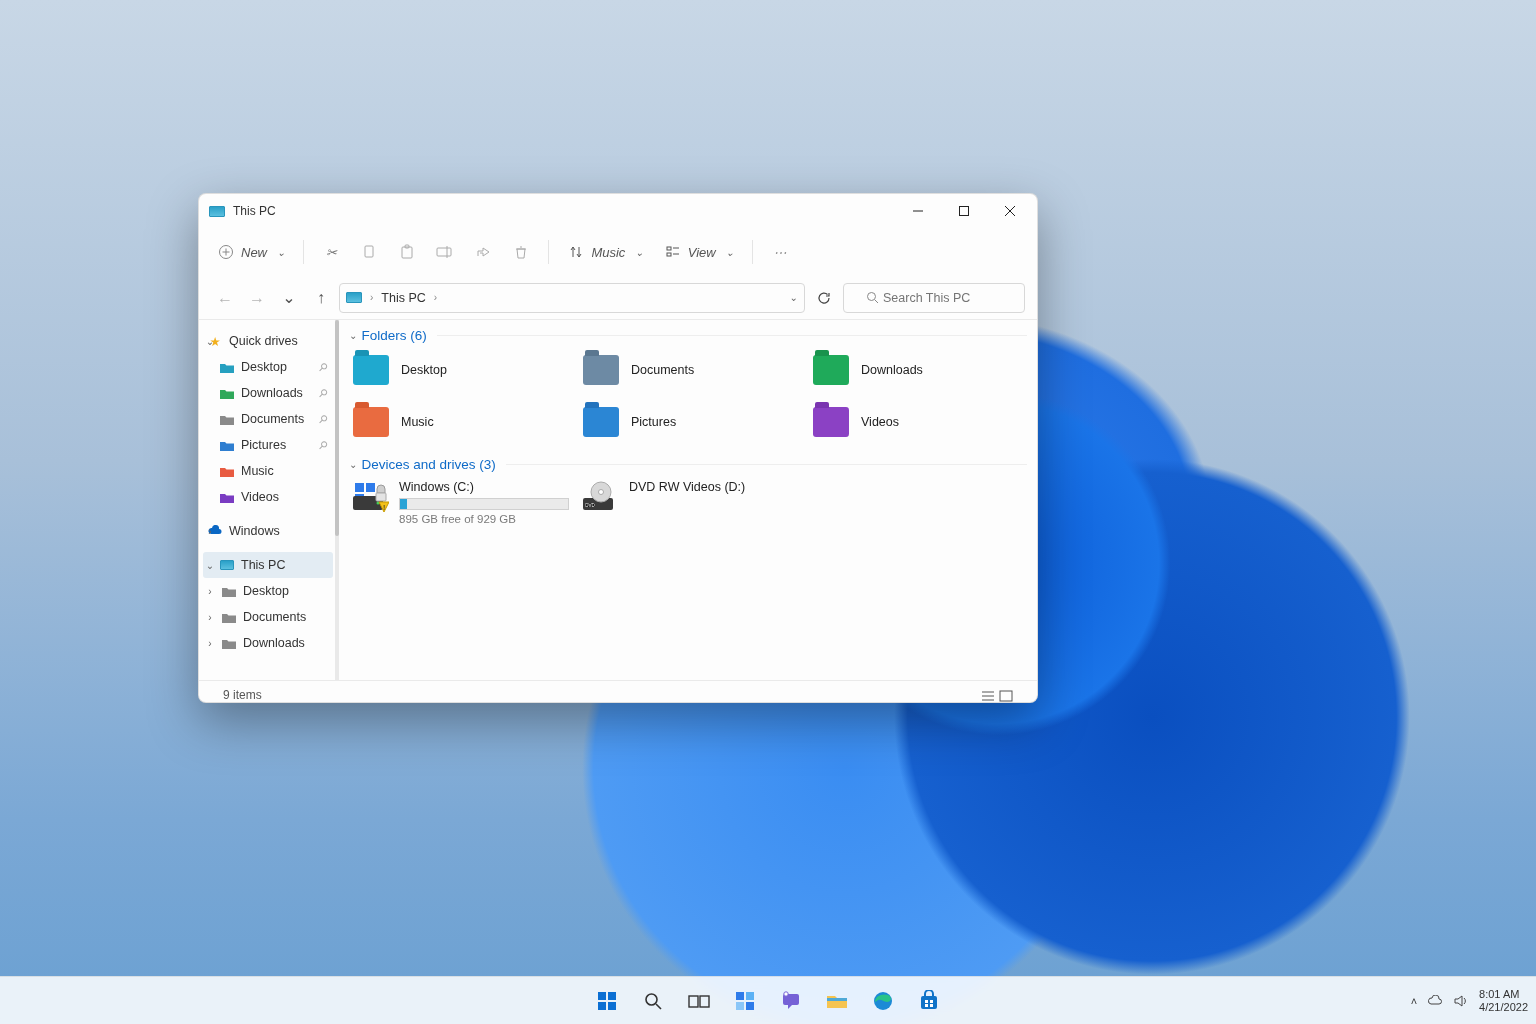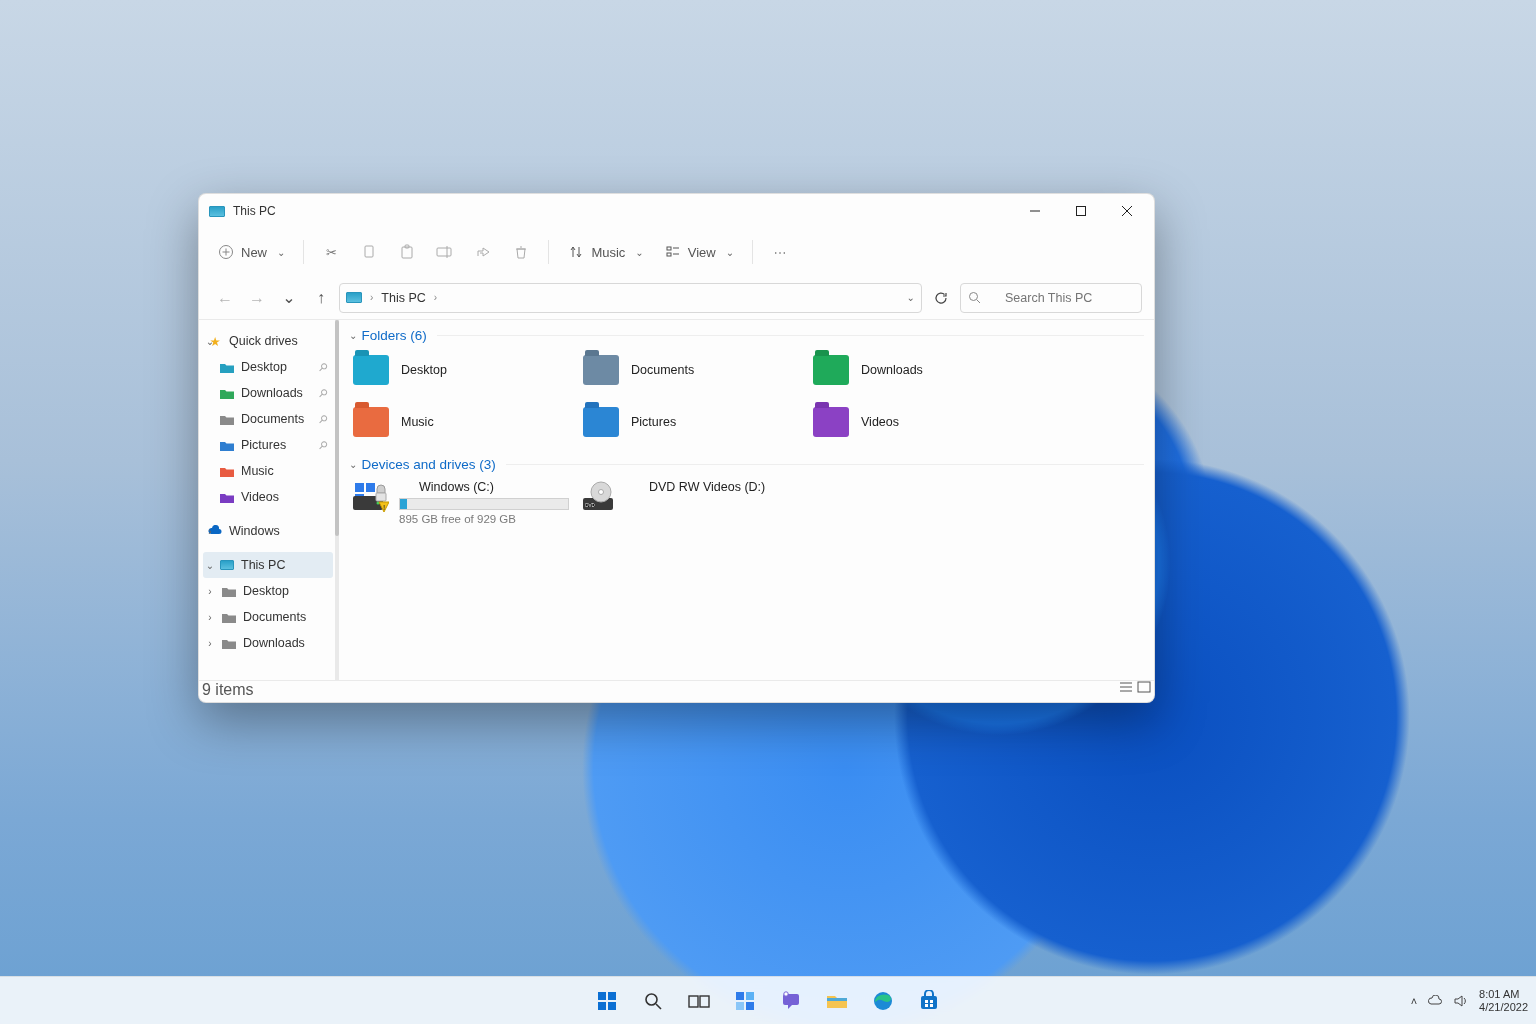--- a/index.html
+++ b/index.html
@@ -7,46 +7,46 @@
   .desktop {
     width: 1536px; height: 1024px; position: relative;
     background:
       radial-gradient(circle at 65% 55%, #0b5bd6 0%, #1a74e8 14%, transparent 15%),
       radial-gradient(circle at 75% 70%, #0a4fc0 0%, #1660cf 18%, transparent 19%),
       radial-gradient(circle at 55% 75%, #3a8df2 0%, #4e9bf4 22%, transparent 23%),
       radial-gradient(ellipse 680px 520px at 62% 50%, #2e7bea 0%, #1f6ee0 35%, transparent 38%),
       linear-gradient(180deg, #c8d7e6 0%, #a8c0d9 45%, #7ba8d5 80%, #6aa0d2 100%);
   }
   .window {
-    position: absolute; left: 198px; top: 193px; width: 957px; height: 510px;
+    position: absolute; left: 198px; top: 193px; width: 840px; height: 510px;
     background: #fdfdfd; border: 1px solid rgba(0,0,0,.12);
     border-radius: 8px; box-shadow: 0 18px 50px rgba(0,0,0,.35);
     display: flex; flex-direction: column;
   }
   .titlebar { height: 34px; display: flex; align-items: center; padding: 0 4px 0 10px; }
   .titlebar .tb-ico { width: 16px; height: 11px; background: linear-gradient(#2aa0c8,#5bc0df); border: 1px solid #2895bc; border-radius: 1px; margin-right: 8px; }
   .titlebar .tb-title { font-size: 12px; color: #333; }
   .tb-controls { margin-left: auto; display: flex; }
   .tb-btn { width: 46px; height: 34px; display: flex; align-items: center; justify-content: center; color: #222; }
   .toolbar { height: 48px; display: flex; align-items: center; gap: 4px; padding: 0 10px; color: #555; font-size: 13px; }
-  .tbtn { display: flex; align-items: center; gap: 6px; padding: 6px 8px; border-radius: 4px; color: #777; }
+  .tbtn { display: flex; align-items: center; gap: 6px; padding: 6px 8px; border-radius: 4px; color: #777; font-style: italic; }
   .tbtn.primary { color: #555; }
   .tico { width: 18px; height: 18px; display: flex; align-items: center; justify-content: center; }
   .sep { width: 1px; height: 24px; background: #e4e4e4; margin: 0 6px; }
   .chev-dn::after { content: "⌄"; font-size: 10px; color: #666; margin-left: 4px; }
   .nav-row { height: 44px; display: flex; align-items: center; gap: 4px; padding: 0 12px; border-bottom: 1px solid #eaeaea; }
   .nav-btn { width: 28px; height: 32px; display: flex; align-items: center; justify-content: center; color: #555; border-radius: 4px; }
   .nav-btn.dis { color: #b5b5b5; }
   .address { flex: 1; height: 30px; border: 1px solid #d8d8d8; border-radius: 4px; display: flex; align-items: center; padding: 0 6px; gap: 8px; }
   .address .pc-ico { width: 16px; height: 11px; background: linear-gradient(#2aa0c8,#5bc0df); border: 1px solid #2895bc; border-radius: 1px; }
   .address .crumb { font-size: 12.5px; color: #333; }
   .address .sep-crumb { color: #888; font-size: 10px; }
   .address .addr-chev { margin-left: auto; color: #666; font-size: 10px; }
   .refresh { width: 30px; height: 30px; display: flex; align-items: center; justify-content: center; color: #444; }
-  .search { width: 182px; height: 30px; border: 1px solid #d8d8d8; border-radius: 4px; display: flex; align-items: center; padding: 0 7px; gap: 24px; }
+  .search { width: 182px; height: 30px; border: 1px solid #d8d8d8; border-radius: 4px; display: flex; align-items: center; padding: 0 22px; gap: 4px; }
   .search input { border: none; outline: none; font-size: 12.5px; width: 100%; color: #333; background: transparent; }
   .body { flex: 1; display: flex; min-height: 0; }
   .sidebar { width: 140px; position: relative; padding: 8px 0 0 2px; font-size: 12.5px; color: #333; overflow: hidden; }
   .sidebar .vscroll { position: absolute; right: 0; top: 0; bottom: 0; width: 4px; background: #e9e9e9; }
   .sidebar .thumb { position: absolute; right: 0; top: 0; width: 4px; height: 60%; background: #c3c3c3; border-radius: 2px; }
   .s-item { display: flex; align-items: center; gap: 6px; padding: 5px 4px 5px 18px; position: relative; white-space: nowrap; }
   .s-item .expander { position: absolute; left: 2px; width: 14px; text-align: center; color: #666; font-size: 10px; }
   .s-item.group { padding-left: 6px; }
   .s-item.selected { background: #e3ecf3; border-radius: 3px; margin: 0 6px 0 2px; padding-left: 16px; }
   .s-item.selected .expander { left: 0; }
@@ -57,25 +57,25 @@
   .section-hdr .chv { color: #6a6a6a; font-size: 10px; }
   .section-hdr .line { flex: 1; height: 1px; background: #eee; margin-left: 6px; }
   .folder-grid { display: grid; grid-template-columns: repeat(3, 230px); row-gap: 10px; margin-bottom: 14px; }
   .f-item { display: flex; align-items: center; gap: 12px; padding: 6px 4px; }
   .f-ico { width: 36px; height: 30px; border-radius: 3px; position: relative; }
   .f-ico::before { content: ""; position: absolute; top: -5px; left: 2px; width: 14px; height: 6px; border-radius: 2px 2px 0 0; }
   .f-lbl { font-size: 12.5px; color: #222; }
   .drive-grid { display: grid; grid-template-columns: repeat(3, 230px); row-gap: 12px; }
   .d-item { display: flex; align-items: flex-start; gap: 10px; padding: 2px; }
   .d-ico { width: 38px; height: 34px; position: relative; }
-  .d-name { font-size: 12.5px; color: #222; margin-left: 20px; }
+  .d-name { font-size: 12.5px; color: #222; }
   .d-bar { width: 170px; height: 12px; background: #eaeaea; border: 1px solid #d0d0d0; margin: 4px 0 3px 0; position: relative; }
   .d-fill { position: absolute; top: 0; left: 0; bottom: 0; background: #2aa3d6; }
   .d-sub { font-size: 11.5px; color: #7a7a7a; }
-  .status { height: 22px; border-top: 1px solid #eaeaea; display: flex; align-items: flex-start; padding: 0 3px; font-size: 16px; color: #555; }
+  .status { height: 22px; border-top: 1px solid #eaeaea; display: flex; align-items: flex-end; padding: 0 24px; font-size: 12px; color: #555; }
   .status .vbtns { margin-left: auto; display: flex; gap: 4px; color: #555; }
   
   .taskbar { position: absolute; left: 0; right: 0; bottom: 0; height: 48px; background: rgba(255,255,255,.86); backdrop-filter: blur(6px); border-top: 1px solid rgba(0,0,0,.08); display: flex; align-items: center; }
   .tb-center { position: absolute; left: 50%; transform: translateX(-50%); display: flex; gap: 6px; }
   .tb-item { width: 40px; height: 40px; display: flex; align-items: center; justify-content: center; border-radius: 4px; }
   .tb-right { position: absolute; right: 8px; display: flex; align-items: center; gap: 10px; color: #333; font-size: 11px; }
   .tb-clock { line-height: 1.15; }
   svg { display: block; }
 </style>
 </head>

